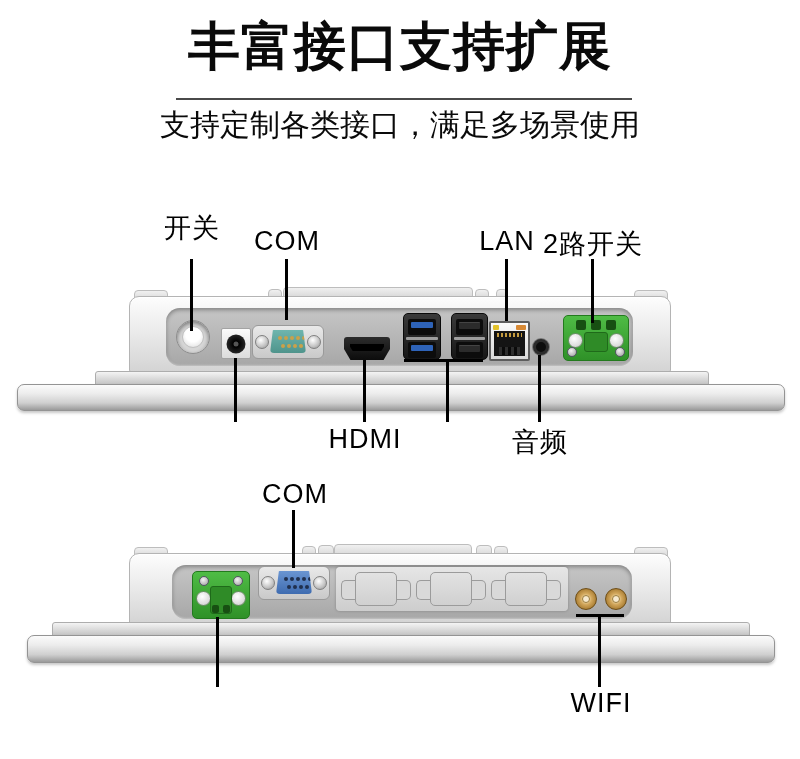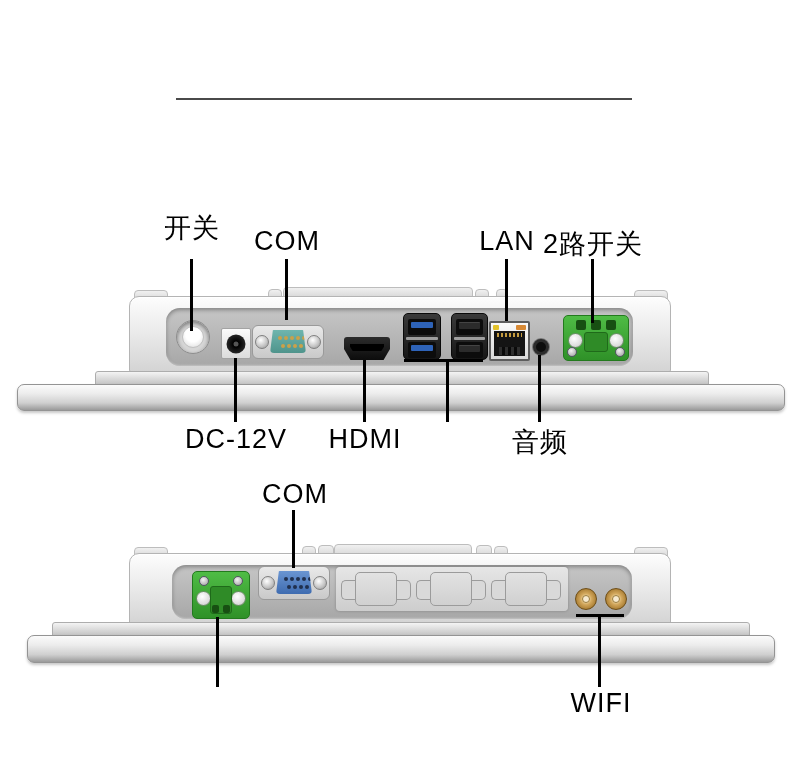--- a/index.html
+++ b/index.html
@@ -105,21 +105,23 @@
   .sma{border-radius:50%;background:radial-gradient(circle,#efd9a6 0 18%,#d2a75c 40%,#a87c32 75%,#7c571d 100%);
        border:1px solid #6e4e18;}
   .sma .pin{position:absolute;left:50%;top:50%;width:6px;height:6px;transform:translate(-50%,-50%);
        border-radius:50%;background:#f6ead0;border:1px solid #9a7b3c;}
 </style>
 </head>
 <body>
 
 <div class="stage">
 
+  <div class="abs title">丰富接口支持扩展</div>
   <div class="abs divider"></div>
+  <div class="abs subtitle">支持定制各类接口，满足多场景使用</div>
 
   <div class="abs lbl" style="left:192px;top:210px">开关</div>
   <div class="abs lbl" style="left:287px;top:226px">COM</div>
   <div class="abs lbl" style="left:507px;top:226px">LAN</div>
   <div class="abs lbl" style="left:593px;top:226px">2路开关</div>
 
   <div class="abs vline" style="left:190px;top:259px;height:72px"></div>
   <div class="abs vline" style="left:285px;top:259px;height:61px"></div>
   <div class="abs vline" style="left:505px;top:259px;height:62px"></div>
   <div class="abs vline" style="left:591px;top:259px;height:64px"></div>
@@ -199,21 +201,20 @@
 
   <div class="abs bar-mid" style="left:95px;top:371px;width:612px;height:14px"></div>
   <div class="abs bar-wide" style="left:17px;top:384px;width:766px;height:25px"></div>
 
   <div class="abs vline" style="left:234px;top:358px;height:64px"></div>
   <div class="abs vline" style="left:363px;top:360px;height:62px"></div>
   <div class="abs hline" style="left:404px;top:359px;width:79px"></div>
   <div class="abs vline" style="left:446px;top:359px;height:63px"></div>
   <div class="abs vline" style="left:538px;top:355px;height:67px"></div>
 
-  <div class="abs lbl" style="left:236px;top:424px">DC-12V</div>
   <div class="abs lbl" style="left:365px;top:424px">HDMI</div>
   <div class="abs lbl" style="left:540px;top:424px">音频</div>
 
   <div class="abs lbl" style="left:295px;top:479px">COM</div>
   <div class="abs vline" style="left:292px;top:510px;height:58px"></div>
 
   <div class="abs tab" style="left:134px;top:547px;width:32px;height:9px"></div>
   <div class="abs tab" style="left:634px;top:547px;width:32px;height:9px"></div>
   <div class="abs tab" style="left:302px;top:546px;width:12px;height:9px"></div>
   <div class="abs tab" style="left:318px;top:545px;width:14px;height:10px"></div>

